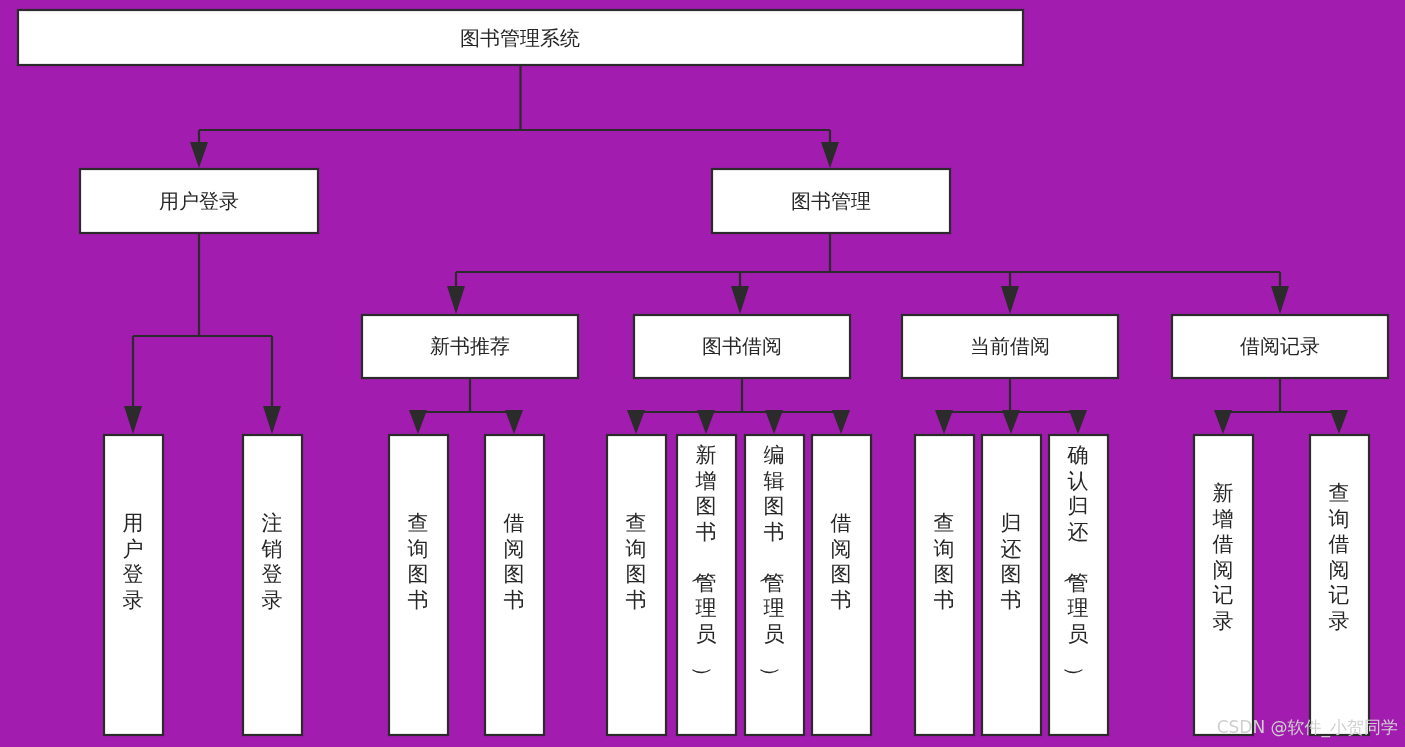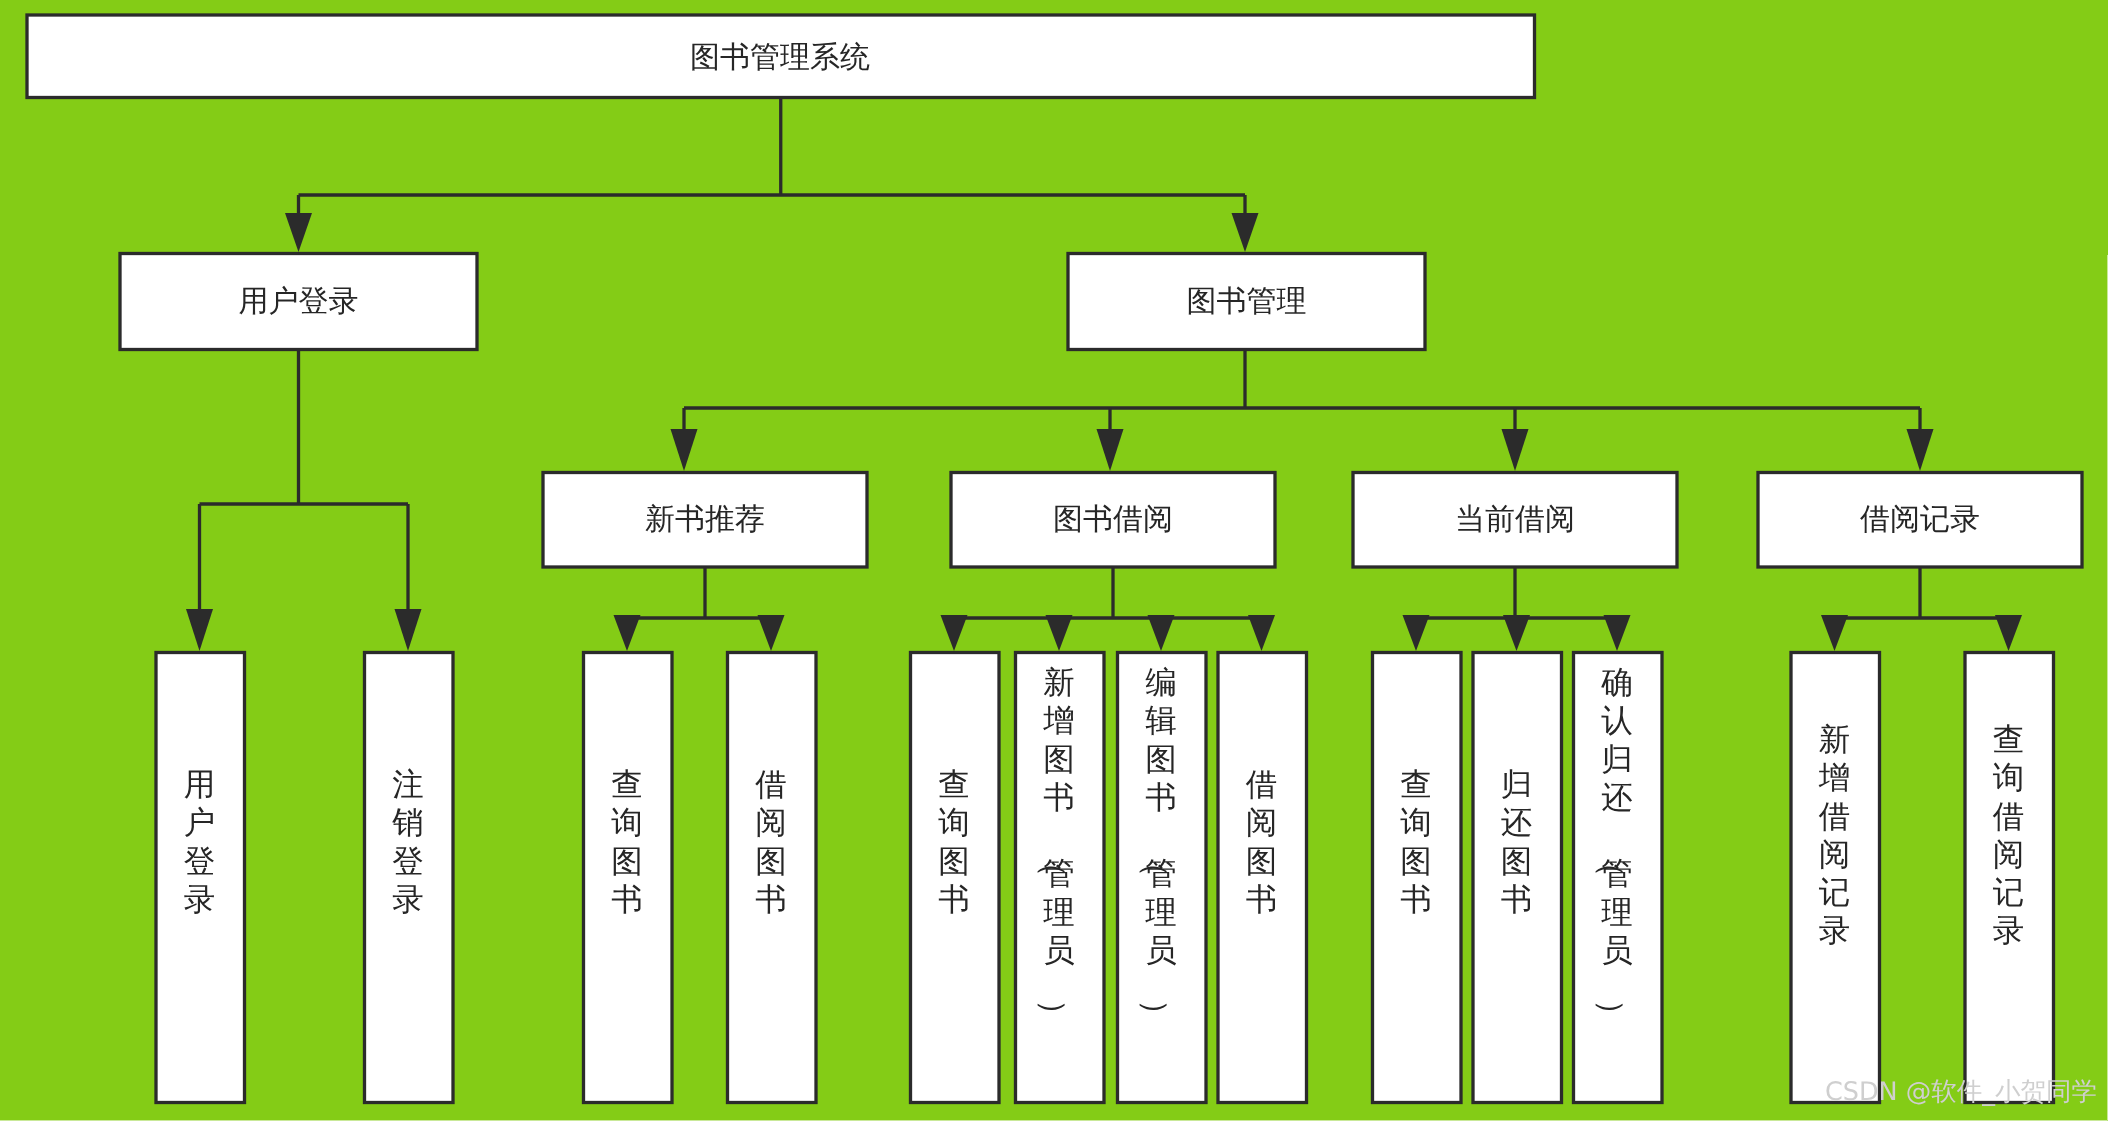--- a/index.html
+++ b/index.html
@@ -11,21 +11,21 @@
   body {
     width: 1405px;
     height: 747px;
     overflow: hidden;
     font-family: "DejaVu Sans", "Liberation Sans", sans-serif;
   }
   #diagram-root {
     position: relative;
     width: 1405px;
     height: 747px;
-    background: #84cc16;
+    background: #a21caf;
     text-decoration: underline;
   }
   svg#tree-svg {
     position: absolute;
     top: 0;
     left: 0;
     width: 1405px;
     height: 747px;
     display: block;
   }

